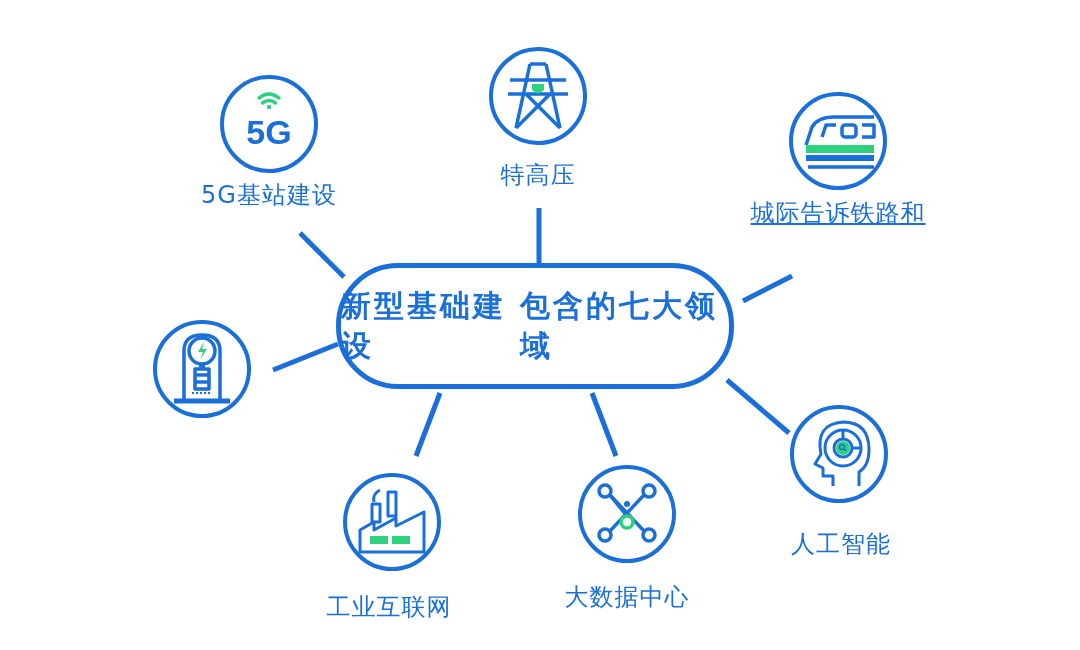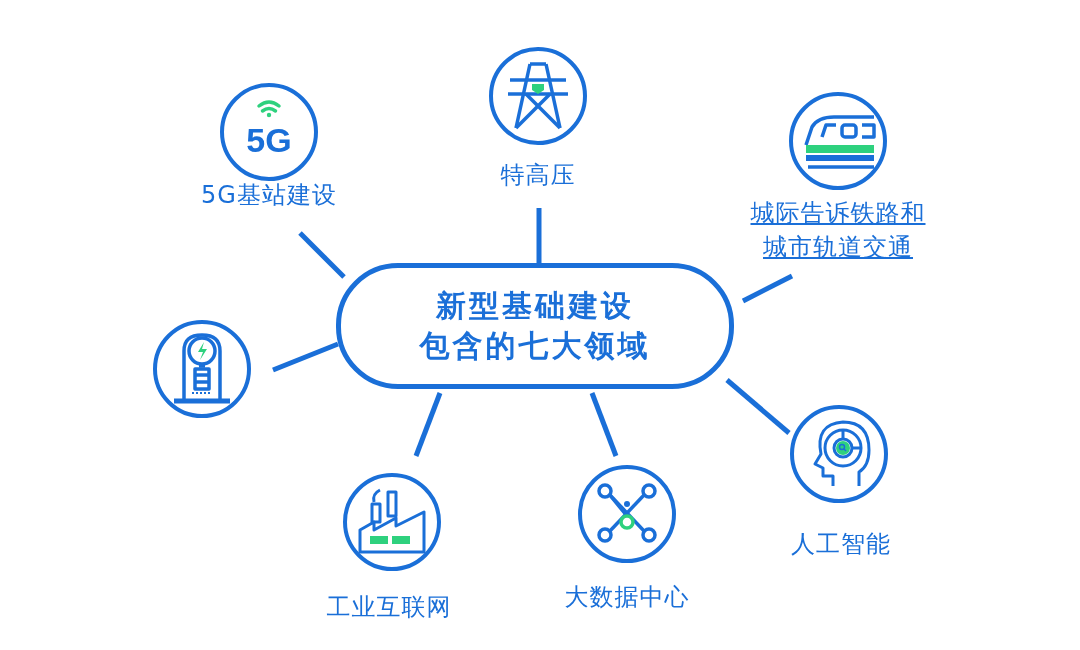--- a/index.html
+++ b/index.html
@@ -3,21 +3,21 @@
   <meta charset="utf-8">
   <style>
     html, body { margin: 0; padding: 0; background: #ffffff; }
     body { width: 1080px; height: 650px; position: relative; overflow: hidden;
            font-family: "DejaVu Sans", "Liberation Sans", sans-serif; }
     .canvas { position: absolute; left: 0; top: 0; width: 1080px; height: 650px; }
     .connectors { position: absolute; left: 0; top: 0; }
     .center-node {
       position: absolute; left: 336px; top: 263px; width: 398px; height: 126px;
       border: 5px solid #1a6fd8; border-radius: 62px; background: #fff;
-      box-sizing: border-box; display: flex; flex-direction: column;
+      box-sizing: border-box; display: flex; 
       align-items: center; justify-content: center;
     }
     .center-line {
       color: #1a6fd8; font-weight: bold; font-size: 30px; line-height: 40px;
       letter-spacing: 3px;
     }
     .node { position: absolute; }
     .icon-circle {
       position: absolute; width: 98px; height: 98px;
       border: 4px solid #1a6fd8; border-radius: 50%; box-sizing: border-box;
@@ -47,21 +47,21 @@
       <line x1="727" y1="380" x2="789" y2="433"></line>
     </g>
   </svg>
 
   <div class="center-node">
     <div class="center-line">新型基础建设</div>
     <div class="center-line">包含的七大领域</div>
   </div>
 
   <div class="node">
-    <div class="icon-circle" style="left:220px; top:83px;align-items:center;">
+    <div class="icon-circle" style="left:220px; top:75px;align-items:center;">
       <svg viewBox="0 0 80 80">
         <g fill="none" stroke="#2ed17e" stroke-width="3.5" stroke-linecap="round">
           <path d="M30 14 Q40 6 50 14"></path>
           <path d="M33.5 19 Q40 14 46.5 19"></path>
         </g>
         <circle cx="40" cy="23" r="2.2" fill="#2ed17e"></circle>
         <text x="40" y="60" text-anchor="middle" font-family="Liberation Sans, sans-serif" font-weight="bold" font-size="34" fill="#1a6fd8">5G</text>
       </svg>
     </div>
     <div class="node-label" style="left:269px; top:178px;">
@@ -98,21 +98,20 @@
           <rect x="44" y="24" width="14" height="12" rx="3"></rect>
           <path d="M64 24 L76 24 L76 36 L64 36"></path>
           <line x1="10" y1="66" x2="76" y2="66"></line>
         </g>
         <rect x="8" y="44" width="68" height="8" fill="#2ed17e"></rect>
         <rect x="8" y="54" width="68" height="6" fill="#1a6fd8"></rect>
       </svg>
     </div>
     <div class="node-label" style="left:838px; top:196px;text-decoration:underline;">
       <span>城际告诉铁路和</span>
-      <span>城市轨道交通</span>
     </div>
   </div>
 
   <div class="node">
     <div class="icon-circle" style="left:153px; top:320px;">
       <svg viewBox="0 0 80 80">
         <g fill="none" stroke="#1a6fd8" stroke-width="3.5" stroke-linejoin="round">
           <path d="M22 70 L22 22 Q22 6 40 6 Q58 6 58 22 L58 70"></path>
           <circle cx="40" cy="22" r="13"></circle>
           <rect x="33" y="40" width="14" height="20"></rect>

